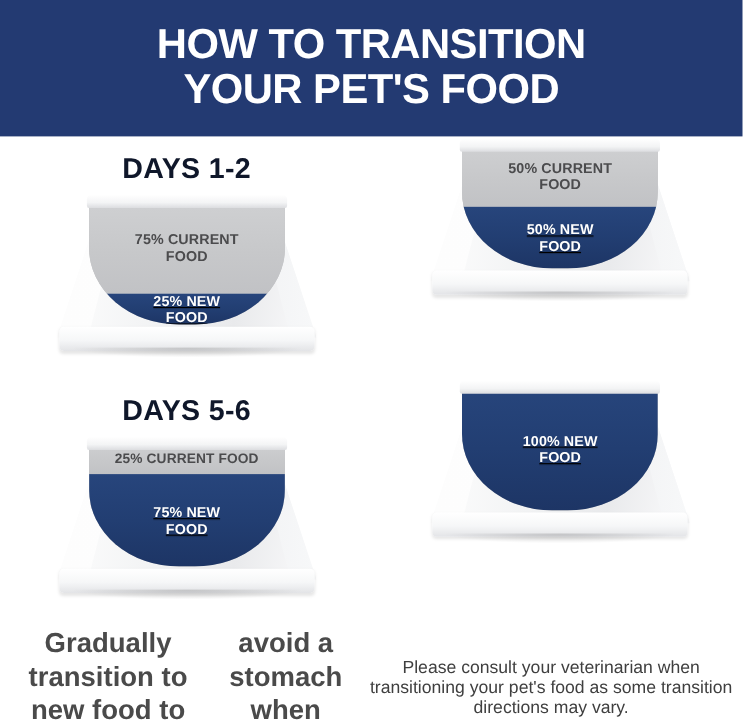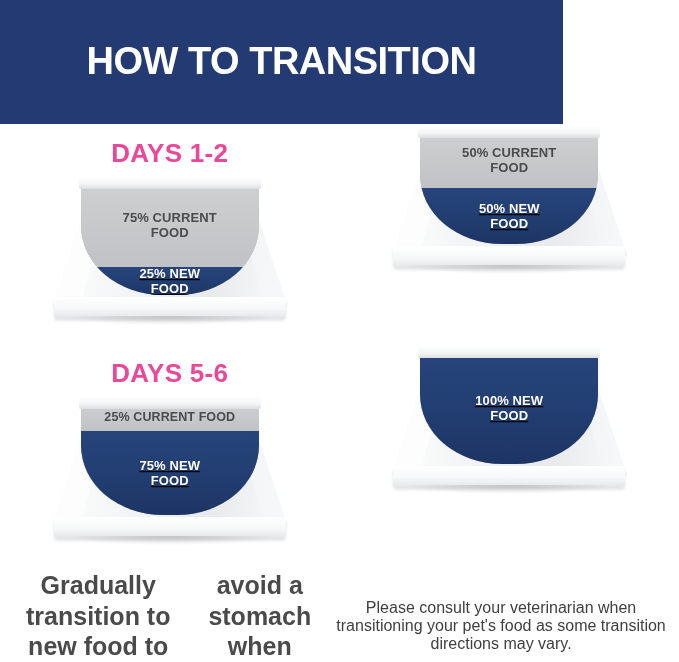--- a/index.html
+++ b/index.html
@@ -5,21 +5,21 @@
   * { margin:0; padding:0; box-sizing:border-box; }
   html, body {
     width:679px; height:662px;
     background:#ffffff;
     font-family:"Liberation Sans", sans-serif;
     overflow:hidden;
   }
 
   
   .banner {
-    width:563px; height:124px;
+    width:675px; height:124px;
     display:flex; flex-direction:column;
     align-items:center; justify-content:center;
     color:#ffffff;
     text-align:center;
   }
   .banner-line {
     font-weight:bold;
     font-size:38px;
     line-height:1.08;
     letter-spacing:-0.5px;
@@ -34,21 +34,21 @@
     grid-template-rows:1fr 1fr;
   }
   .cell {
     position:relative;
     display:flex; flex-direction:column;
     align-items:center;
   }
   .cell-title {
     font-size:26px;
     font-weight:bold;
-    color:#ec4899;
+    color:#0f172a;
     letter-spacing:0.3px;
     margin-top:14px;
     margin-bottom:6px;
     text-transform:uppercase;
   }
 
   
   .bowl-wrap {
     position:relative;
     width:236px;
@@ -165,20 +165,21 @@
     font-size:16px;
     color:#3f3f3f;
     text-align:center;
   }
 </style>
 </head>
 <body style="background: rgb(255, 255, 255);">
 
 <div class="banner" style="background: rgb(35, 58, 114);">
   <div class="banner-line">HOW TO TRANSITION</div>
+  <div class="banner-line">YOUR PET'S FOOD</div>
 </div>
 
 <div class="grid">
 
   <div class="cell">
     <div class="cell-title">DAYS 1-2</div>
     <div class="bowl-wrap">
       <div class="stand"></div>
       <div class="stand-shine"></div>
       <div class="stand-shine-r"></div>

